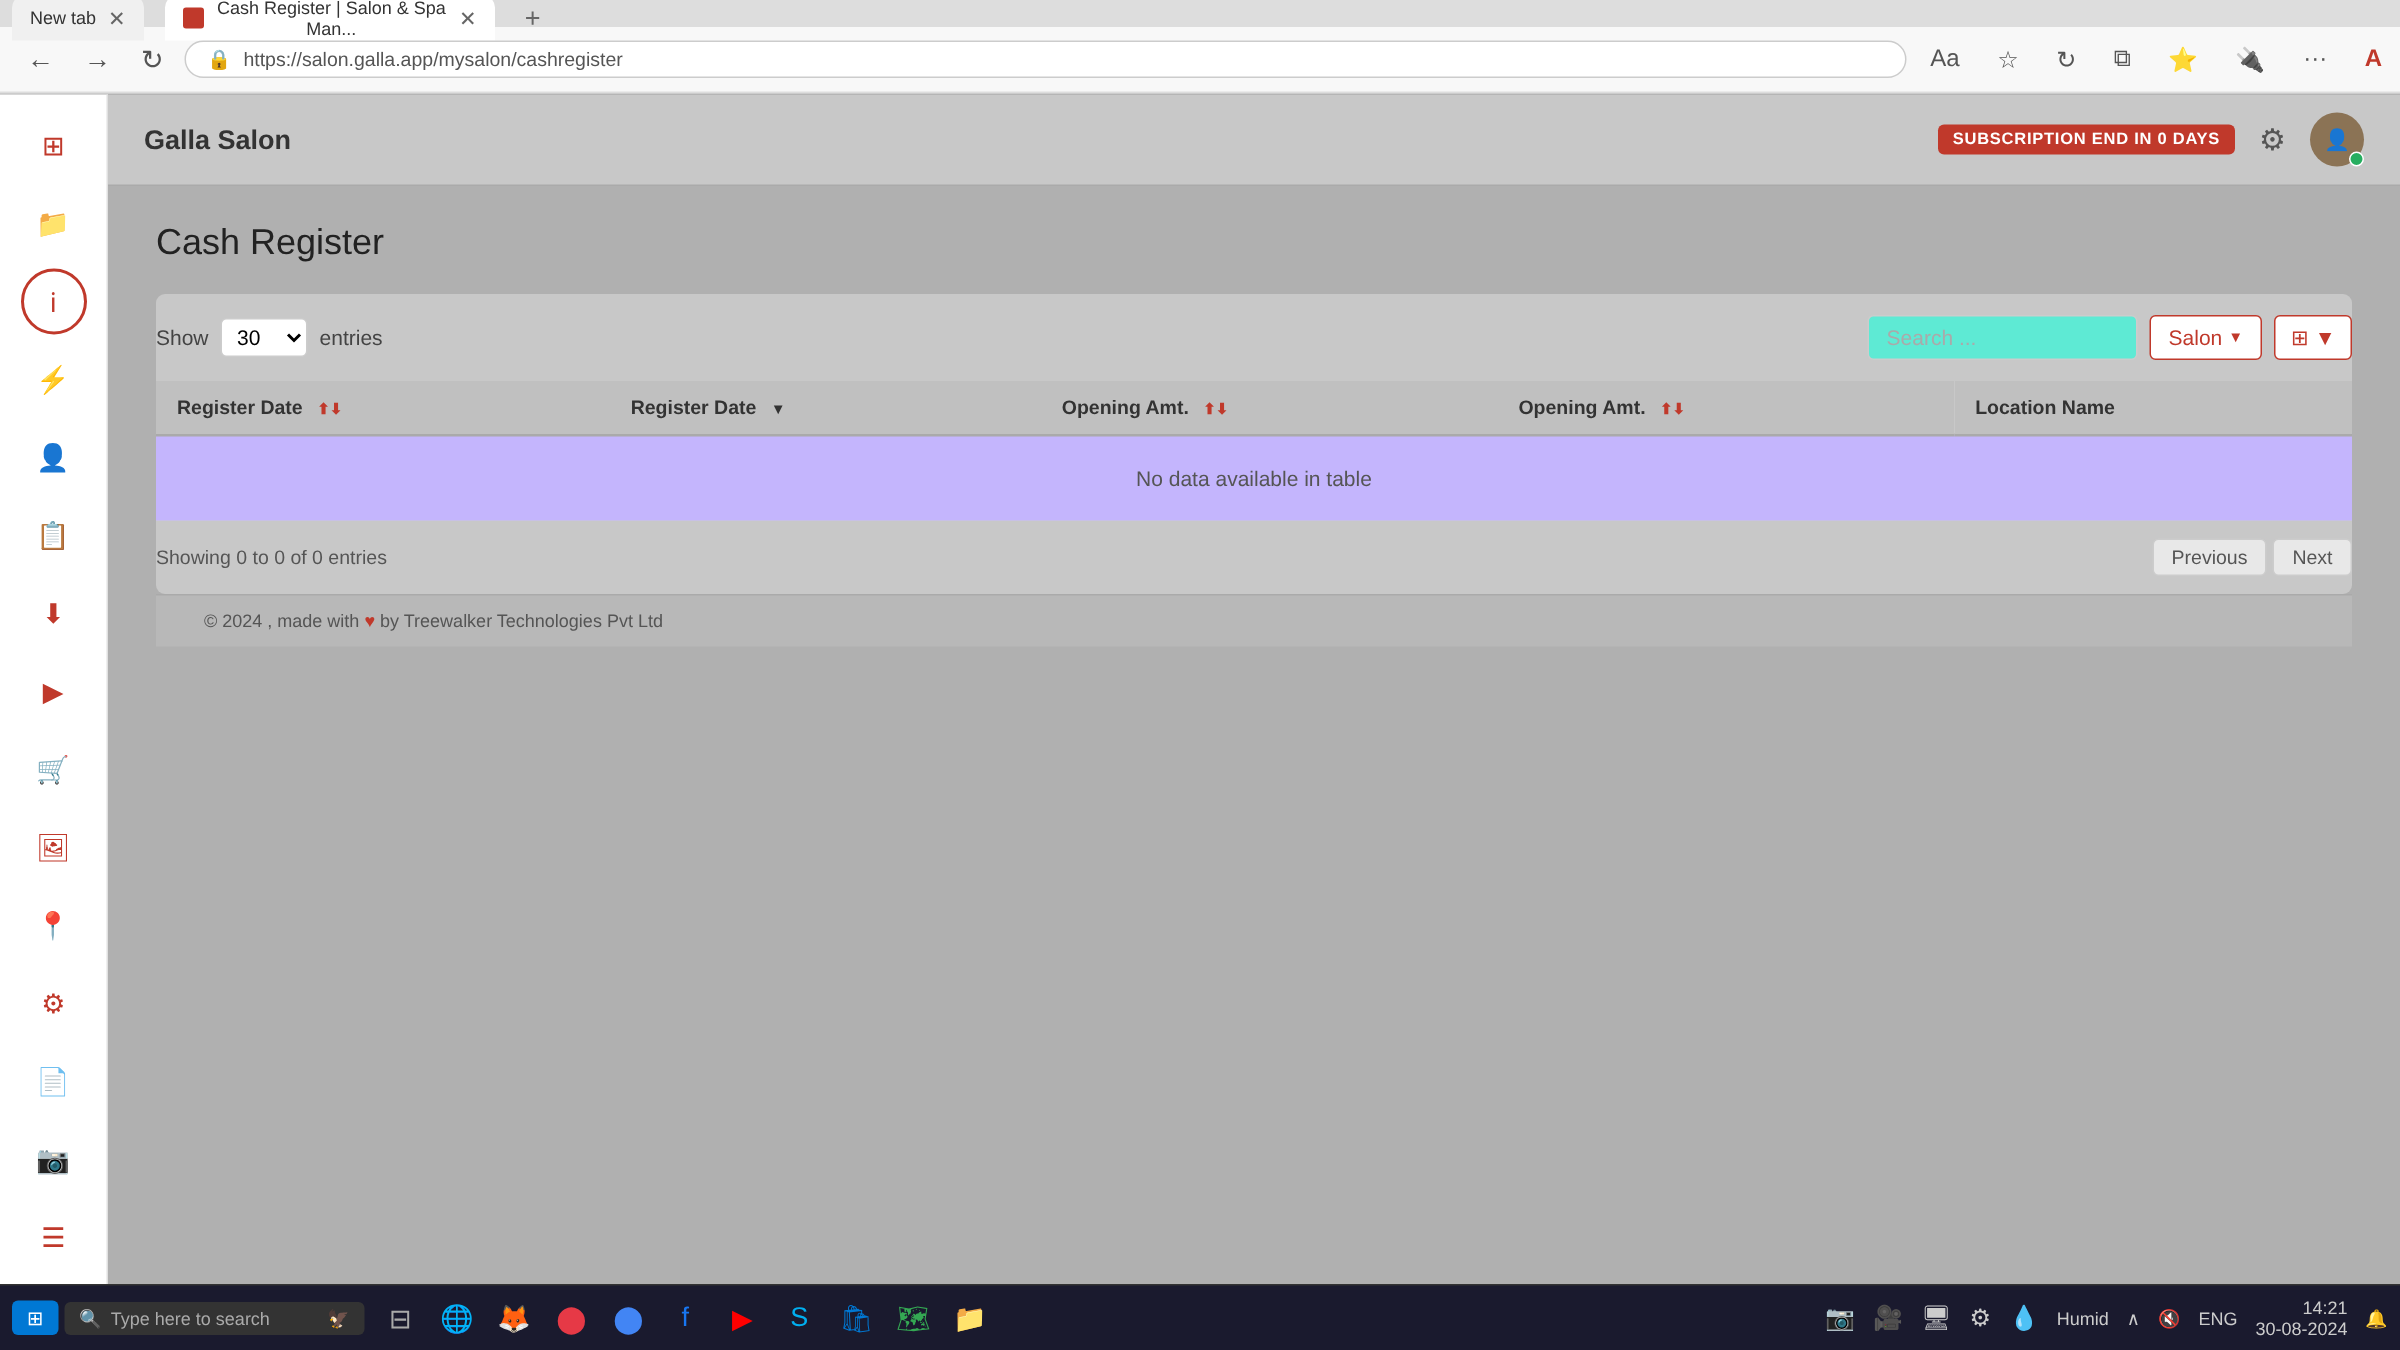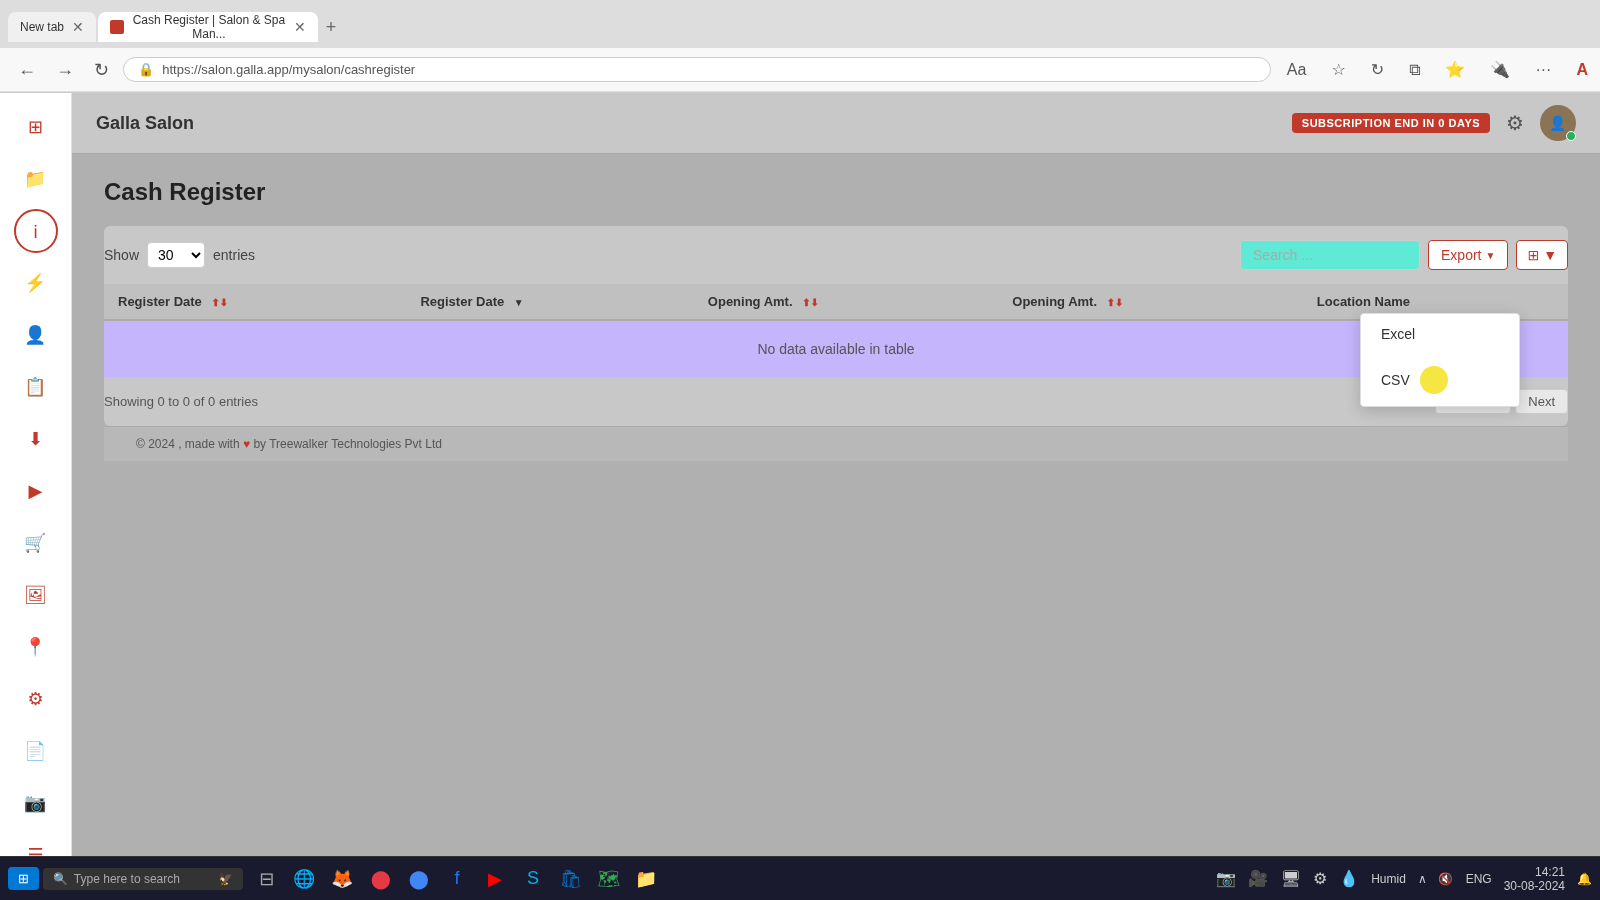--- a/index.html
+++ b/index.html
@@ -1,20 +1,20 @@
 <!DOCTYPE html>
 <html><head>
   <meta charset="utf-8">
   <style>
     * { margin: 0; padding: 0; box-sizing: border-box; }
     body { font-family: 'Segoe UI', Arial, sans-serif; background: #888; width: 1600px; height: 900px; overflow: hidden; position: relative; }
 
     
     .browser-chrome { width: 100%; background: #f0f0f0; border-bottom: 1px solid #ccc; }
-    .browser-tabs { display: flex; align-items: center; background: #ddd; padding: 6px 8px 0; height: 48px; gap: 2px; }
+    .browser-tabs { display: flex; align-items: center; background: #ddd; padding: 6px 8px 0; height: 18px; gap: 14px; }
     .browser-tab { display: flex; align-items: center; background: #f0f0f0; border-radius: 8px 8px 0 0; padding: 0 12px; height: 30px; font-size: 12px; color: #333; gap: 8px; max-width: 220px; }
     .browser-tab.active { background: #fff; text-align: center; }
     .browser-tab .tab-close { cursor: pointer; color: #666; font-size: 14px; }
     .browser-tab .tab-icon { width: 14px; height: 14px; background: #c0392b; border-radius: 2px; flex-shrink: 0; }
     .tab-new { background: none; border: none; font-size: 18px; color: #666; cursor: pointer; padding: 0 6px; }
     .browser-nav { display: flex; align-items: center; background: #f8f8f8; padding: 6px 12px; height: 44px; gap: 8px; border-bottom: 1px solid #ddd; }
     .nav-btn { background: none; border: none; font-size: 18px; color: #555; cursor: pointer; padding: 4px 6px; border-radius: 4px; }
     .address-bar { flex: 1; display: flex; align-items: center; background: #fff; border: 1px solid #ccc; border-radius: 20px; padding: 4px 14px; font-size: 13px; color: #333; gap: 8px; }
     .address-bar span { color: #555; }
     .nav-icons { display: flex; align-items: center; gap: 25px; margin-left: 8px; }
@@ -34,21 +34,21 @@
     .top-bar { background: #c8c8c8; display: flex; align-items: center; justify-content: space-between; padding: 12px 24px; border-bottom: 1px solid #aaa; }
     .top-bar-left { font-size: 18px; font-weight: 600; color: #333; }
     .top-bar-right { display: flex; align-items: center; gap: 16px; }
     .subscription-badge { background: #c0392b; color: #fff; font-size: 11px; font-weight: bold; padding: 4px 10px; border-radius: 4px; letter-spacing: 0.5px; }
     .gear-icon { font-size: 20px; color: #555; cursor: pointer; }
     .avatar { width: 36px; height: 36px; background: #8B7355; border-radius: 50%; display: flex; align-items: center; justify-content: center; color: #fff; font-size: 14px; position: relative; }
     .avatar-dot { width: 10px; height: 10px; background: #27ae60; border-radius: 50%; position: absolute; bottom: 0; right: 0; border: 1px solid #fff; }
 
     
     .page-container { padding: 24px 32px; }
-    .page-title { font-size: 24px; font-weight: 700; color: #222; margin-bottom: 20px; }
+    .page-title { font-size: 24px; font-weight: 400; color: #222; margin-bottom: 20px; }
 
     
     .table-card { background: #c8c8c8; border-radius: 6px; padding: 0; }
     .table-controls { display: flex; align-items: center; justify-content: space-between; padding: 14px 0 14px 0; }
     .show-entries { display: flex; align-items: center; gap: 8px; font-size: 14px; color: #444; }
     .show-entries select { border: 1px solid #ccc; border-radius: 4px; padding: 3px 6px; font-size: 14px; background: #fff; }
     .table-right-controls { display: flex; align-items: center; gap: 8px; }
     .search-input { border: 1px solid #ccc; border-radius: 4px; padding: 6px 12px; font-size: 14px; background: #5eead4; width: 180px; color: #333; }
     .search-input::placeholder { color: #aaa; }
     .export-btn { display: flex; align-items: center; gap: 4px; background: #fff; border: 1px solid #c0392b; color: #c0392b; border-radius: 4px; padding: 6px 12px; font-size: 14px; cursor: pointer; font-weight: 500; }
@@ -164,21 +164,21 @@
               <option>10</option>
               <option>25</option>
               <option>50</option>
               <option>100</option>
             </select>
             <span>entries</span>
           </div>
           <div class="table-right-controls">
             <input class="search-input" type="text" placeholder="Search ..." style="">
             <button class="export-btn">
-              <span>Export</span>
+              <span>Salon</span>
               <span class="arrow">▼</span>
             </button>
             <button class="columns-btn">
               <span>⊞</span>
               <span>▼</span>
             </button>
           </div>
         </div>
 
         <table class="data-table">
@@ -221,29 +221,20 @@
         </div>
       </div>
 
       <div class="app-footer">
         <span>© 2024 , made with</span>
         <span class="footer-heart"> ♥ </span>
         <span>by Treewalker Technologies Pvt Ltd</span>
       </div>
     </div>
 
-    <div class="export-dropdown">
-      <div class="export-dropdown-item">
-        <span>Excel</span>
-      </div>
-      <div class="export-dropdown-item">
-        <span>CSV</span>
-        <div class="yellow-circle"></div>
-      </div>
-    </div>
 
   </div>
 </div>
 
 <div class="taskbar">
   <button class="taskbar-start">⊞</button>
   <div class="taskbar-search">
     <span>🔍</span>
     <span>Type here to search</span>
     <span style="margin-left:auto;">🦅</span>

